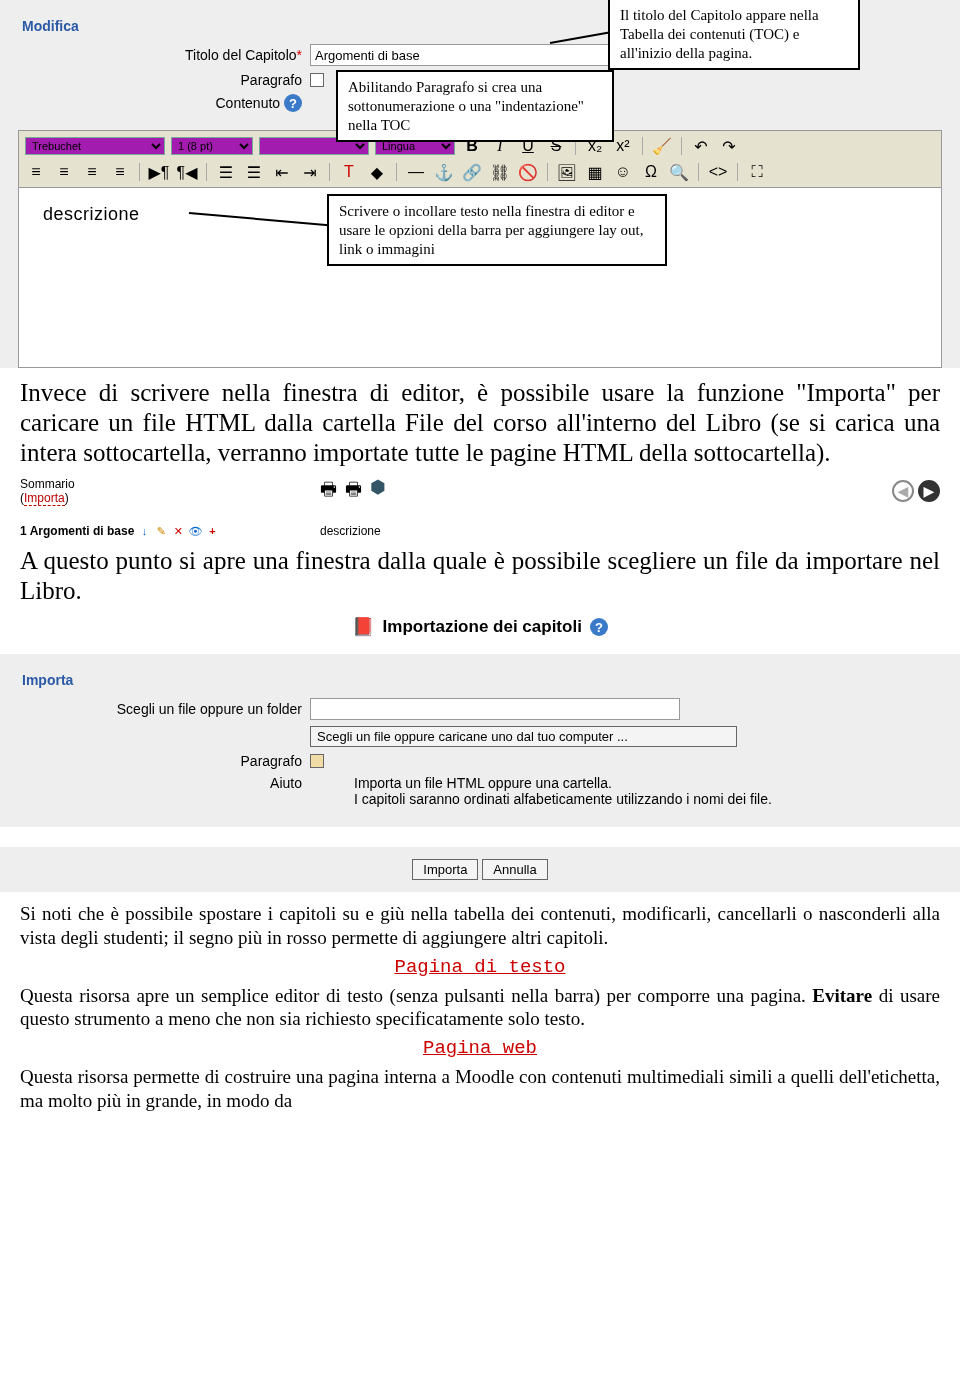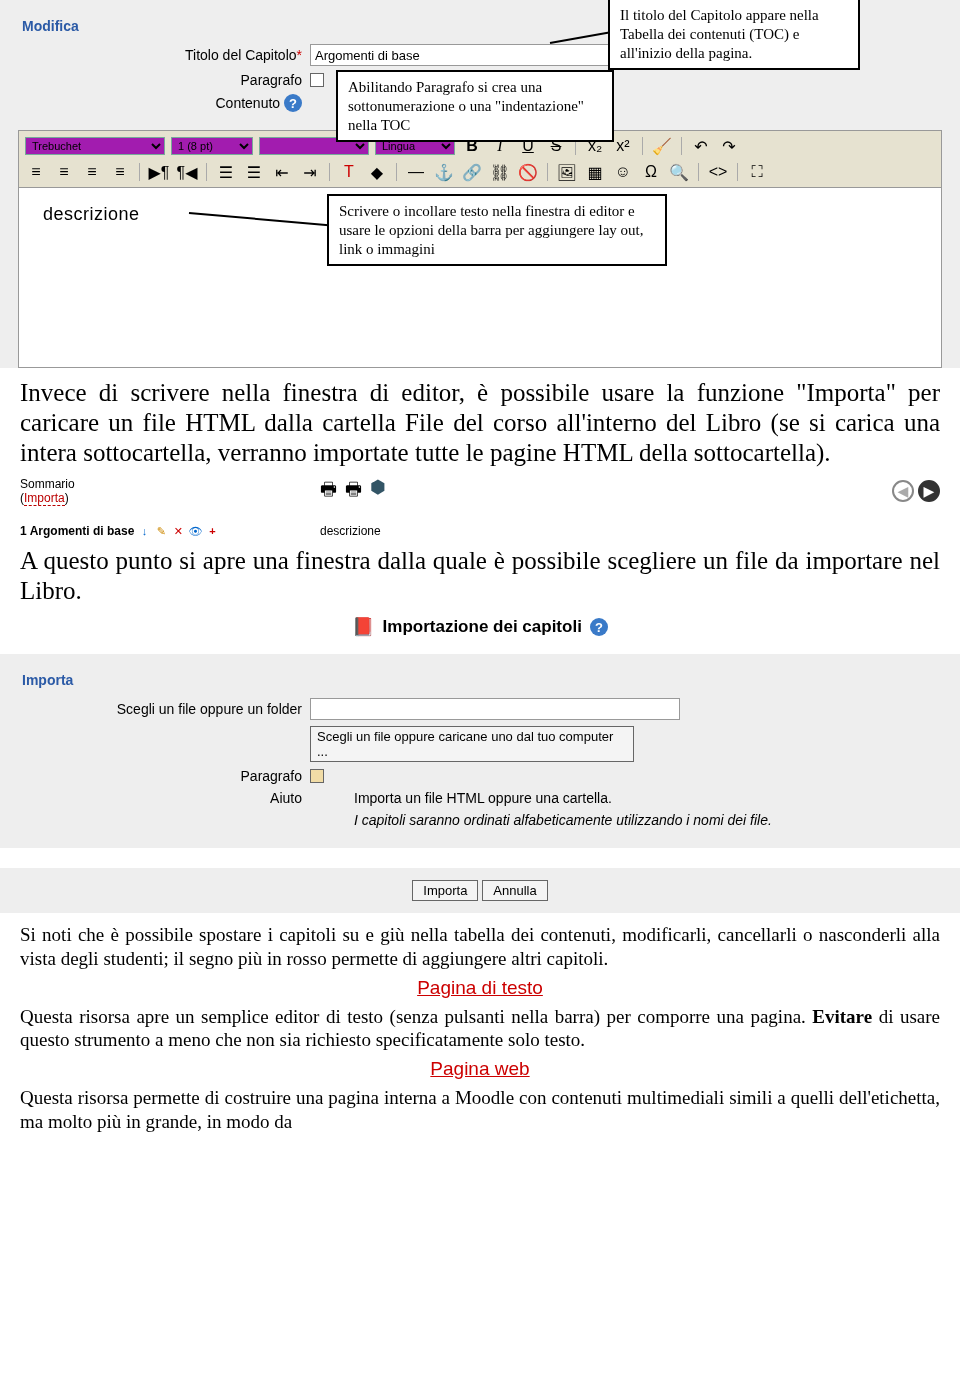--- a/index.html
+++ b/index.html
@@ -27,21 +27,21 @@
   .summary-mid { flex: 1; display: flex; gap: 8px; }
   .summary-right { display:flex; gap: 4px; }
   .nav-arrow { width: 22px; height: 22px; border: 2px solid #888; border-radius: 50%; display: inline-flex; align-items: center; justify-content: center; font-size: 14px; }
   .item-row { display: flex; align-items: center; margin-top: 18px; }
   .item-left { width: 300px; display: flex; align-items: center; gap: 3px; font-size: 12px; }
   .mini-icon { width: 14px; height: 14px; display: inline-flex; align-items:center; justify-content:center; font-size: 11px; }
   .import-header { display: flex; align-items: center; justify-content: center; gap: 8px; padding: 6px 0; font-family: Arial,sans-serif; font-size: 17px; font-weight: bold; }
   .btn { border: 1px solid #666; background: #f4f4f4; padding: 2px 10px; font-family: Arial,sans-serif; font-size: 13px; cursor: pointer; }
   .btn-row { text-align: center; padding: 12px 0; }
   .link-dashed { color: #b00; border-bottom: 1px dashed #b00; text-decoration: none; }
-  .red-underline { color: #c00; text-decoration: underline; font-family: Liberation Sans, sans-serif; font-size: 19px; display:block; text-align:center; margin: 2px 0; }
+  .red-underline { color: #c00; text-decoration: underline; font-family: Liberation Mono, monospace; font-size: 19px; display:block; text-align:center; margin: 2px 0; }
   .help-icon { display:inline-flex; width:18px; height:18px; background:#3a7ac8; color:#fff; border-radius:50%; align-items:center; justify-content:center; font-size:13px; font-family:Arial,sans-serif; font-weight:bold; }
   .checkbox-sq { display:inline-block; width:14px; height:14px; border:1px solid #666; background:#fff; }
   .checkbox-sq.tan { background:#f1dca6; }
   .para-text { font-family: 'Times New Roman', serif; font-size:19px; line-height:1.25; padding: 4px 20px; text-align:justify; }
   .book-icon { color:#8b4513; font-size:18px; }
 </style>
 </head>
 <body>
 
 <div class="panel-gray rel-wrap" style="padding-bottom:4px;">
@@ -170,31 +170,31 @@
 
 <div class="panel-gray" style="margin-top:10px;">
   <div class="section-header">Importa</div>
 
   <div class="form-row">
     <div class="form-label">Scegli un file oppure un folder</div>
     <input type="text" style="width: 370px;">
   </div>
   <div class="form-row">
     <div class="form-label"></div>
-    <button class="btn" style="width:324px; text-align:left; padding-left:6px;">Scegli un file oppure caricane uno dal tuo computer ...</button>
+    <button class="btn" style="width:427px; text-align:left; padding-left:6px;">Scegli un file oppure caricane uno dal tuo computer ...</button>
   </div>
   <div class="form-row">
     <div class="form-label">Paragrafo</div>
     <span class="checkbox-sq tan"></span>
   </div>
   <div class="form-row" style="align-items:flex-start;gap:44px;">
     <div class="form-label">Aiuto</div>
     <div style="font-family:Arial,sans-serif; font-size:14px;">
       <div>Importa un file HTML oppure una cartella.</div>
-      <div style="margin-top:6px;font-style:italic;">I capitoli saranno ordinati alfabeticamente utilizzando i nomi dei file.</div>
+      <div style="">I capitoli saranno ordinati alfabeticamente utilizzando i nomi dei file.</div>
     </div>
   </div>
 </div>
 
 <div class="panel-gray btn-row" style="margin-top:20px;">
   <button class="btn">Importa</button>
   <button class="btn">Annulla</button>
 </div>
 
 <p class="para-text" style="margin-top:6px;">Si noti che è possibile spostare i capitoli su e giù nella tabella dei contenuti, modificarli, cancellarli o nasconderli alla vista degli studenti; il segno più in rosso permette di aggiungere altri capitoli.</p>

